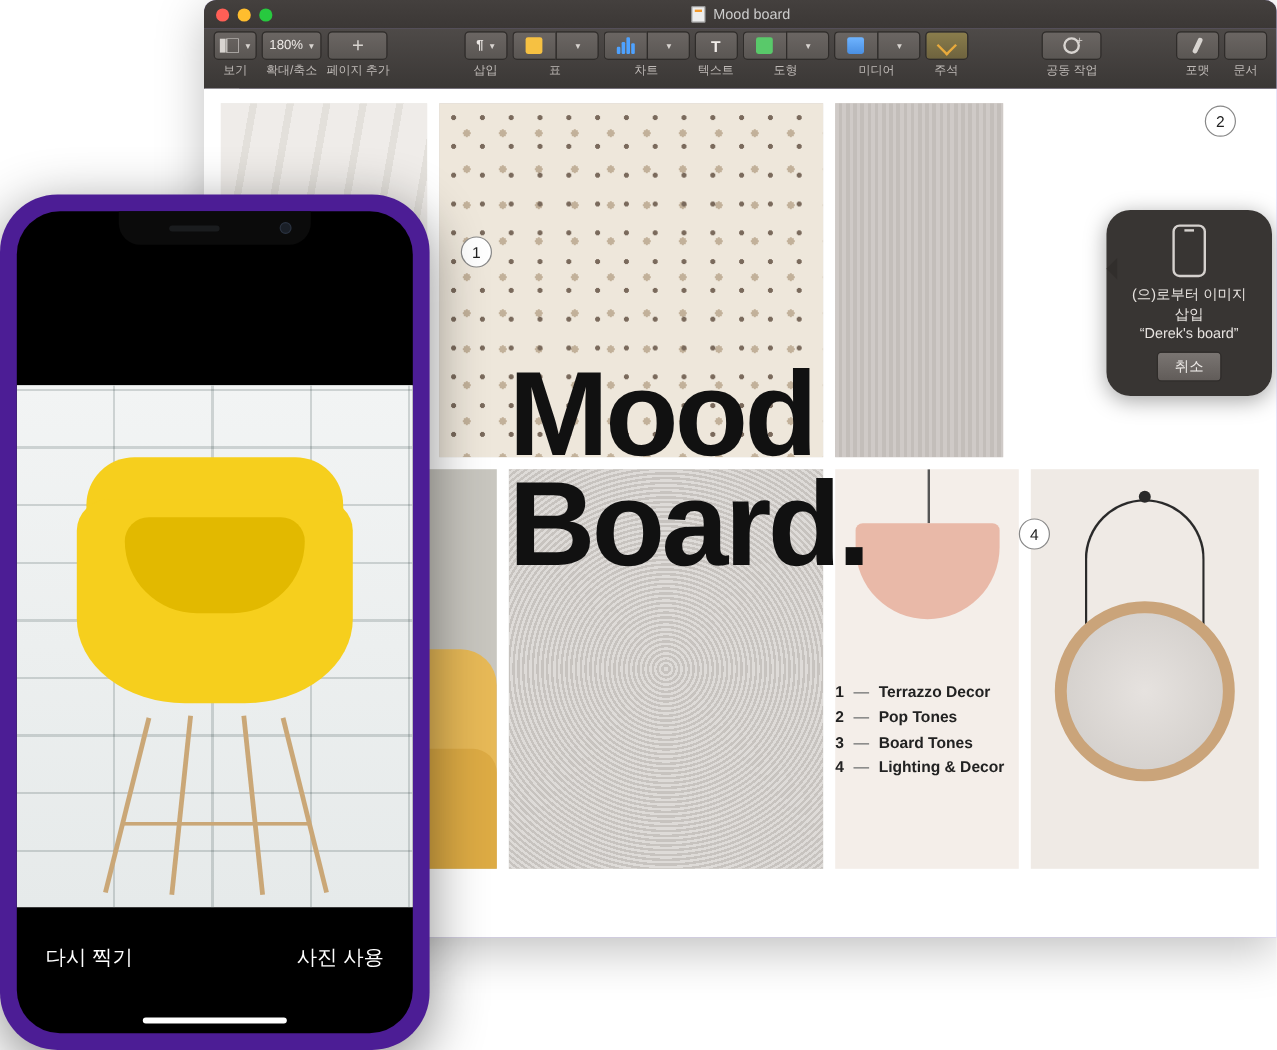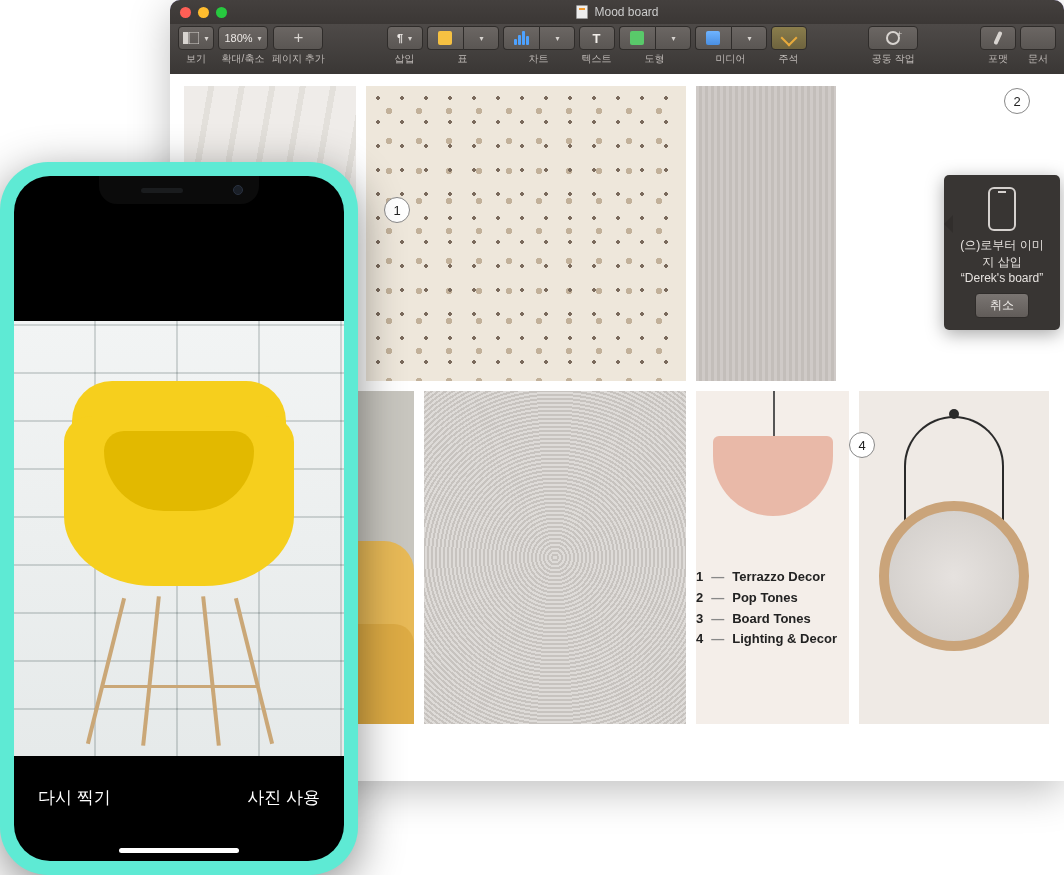--- a/index.html
+++ b/index.html
@@ -152,24 +152,24 @@
     font-size:13px;color:#222;background:#fff;
   }
   .c1{left:200px; top:113px;}
   .c2{left:820px; top:4px;}
   .c4{left:665px; top:348px;}
 
   
   .popover{
     position:absolute; right:4px; top:175px;
     background:rgba(50,46,44,.97);
-    border-radius:5px;
+    border-radius:20px;
     padding:12px 14px 12px 14px;
     color:#e6e2df; font-size:12px;
-    width:116px;
+    width:138px;
     box-shadow:0 4px 18px rgba(0,0,0,.35);
     text-align:center;
   }
   .popover:before{
     content:""; position:absolute; left:-9px; top:40px;
     border:9px solid transparent; border-right-color:rgba(50,46,44,.97);
   }
   .pop-phone{
     width:28px;height:44px;border:2px solid #d5d1ce;border-radius:6px;
     margin:0 auto 6px auto; position:relative;
@@ -179,21 +179,21 @@
     display:inline-block;margin-top:8px;
     background:linear-gradient(#7a7572,#615c59);
     border:1px solid #2f2c2a;border-radius:4px;
     padding:3px 14px;font-size:12px;color:#efece9;
   }
 
   
   .iphone{
     position:absolute; left:0; top:162px;
     width:358px; height:713px;
-    background:#5eead4;
+    background:#4c1d95;
     border-radius:48px;
     padding:14px;
     box-shadow:0 12px 46px rgba(0,0,0,.45);
   }
   .iphone .screen{
     width:100%;height:100%;
     background:#000;
     border-radius:36px;
     overflow:hidden;
     position:relative;
@@ -437,20 +437,24 @@
       <div class="tile t-f">
         <div class="lamp-cord"></div>
         <div class="lamp"></div>
       </div>
       <div class="tile t-g">
         <div class="hook"></div>
         <div class="strap"></div>
         <div class="mirror"></div>
       </div>
 
+      <div class="mood-title">
+        <span>Mood</span><br>
+        <span>Board.</span>
+      </div>
 
       <div class="legend">
         <div class="row">
           <span>1</span>
           <span class="sep">—</span>
           <span>Terrazzo Decor</span>
         </div>
         <div class="row">
           <span>2</span>
           <span class="sep">—</span>

